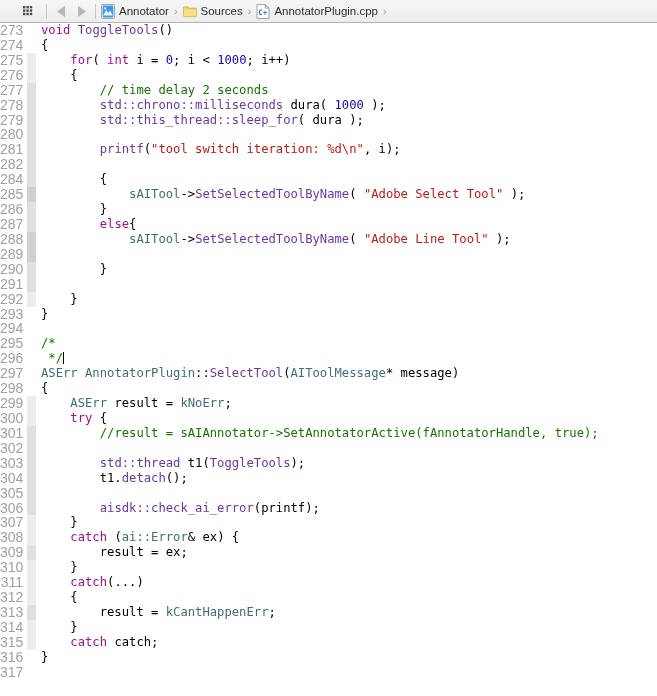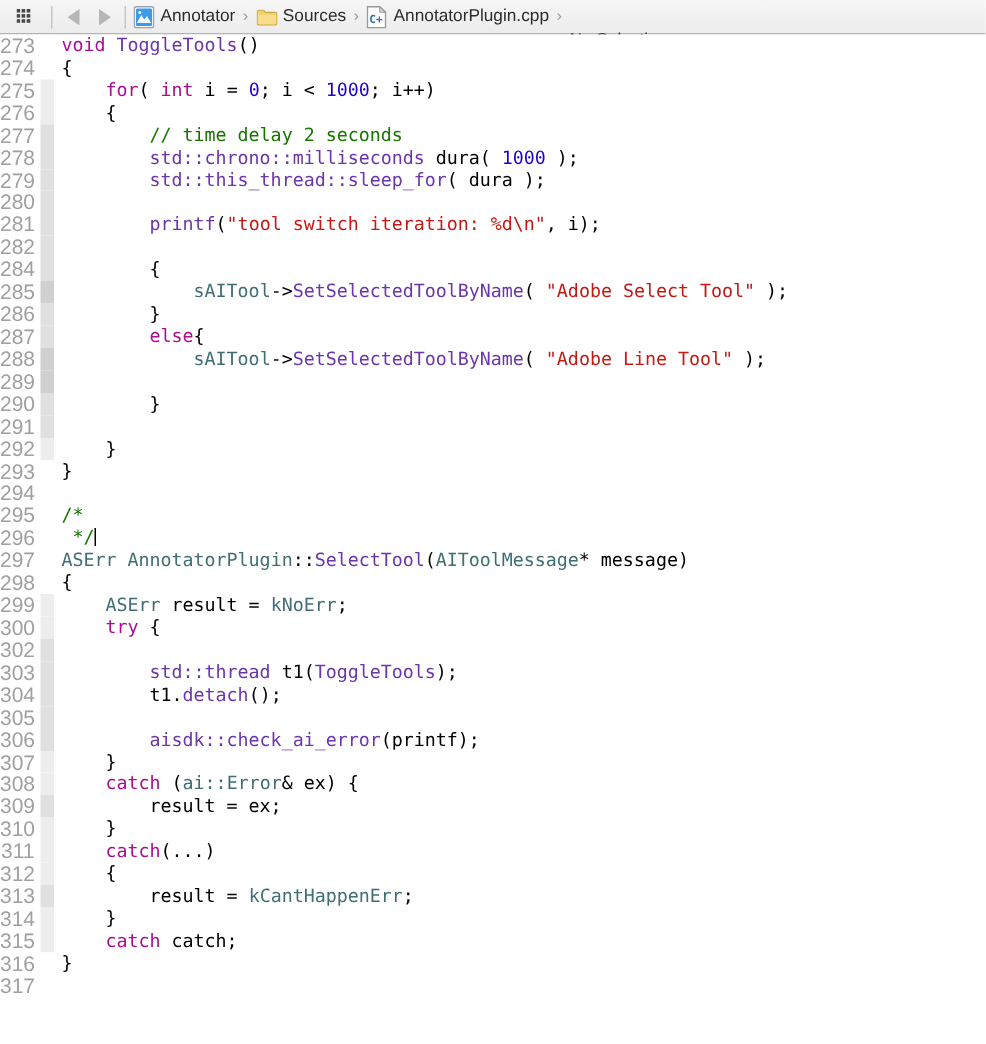--- a/index.html
+++ b/index.html
@@ -11,21 +11,21 @@
     -webkit-font-smoothing:antialiased;
   }
   #app{width:657px;height:696px;position:relative;display:flex;flex-direction:column;}
 
   
   .jumpbar{
     height:23px;min-height:23px;
     background:linear-gradient(to bottom,#f6f6f6 0%,#ececec 100%);
     border-bottom:1px solid #b4b4b4;
     display:flex;align-items:center;
-    padding:0 4px;
+    padding:0 16px;
     font-family:"Liberation Sans",sans-serif;
     font-size:11.5px;color:#2b2b2b;
     box-sizing:border-box;
   }
   .jb-grid{width:16px;height:16px;margin:0 5px 0 5px;display:flex;align-items:center;justify-content:center;}
   .jb-grid svg{display:block;}
   .jb-sep{width:1px;height:15px;background:#c6c6c6;margin:0 4px;}
   .jb-arrow{width:20px;height:16px;display:flex;align-items:center;justify-content:center;}
   .jb-arrow svg{display:block;}
   .crumb{display:flex;align-items:center;gap:4px;padding:0 1px;white-space:nowrap;}
@@ -179,20 +179,21 @@
         <div class="row"><div class="ln">291</div><div class="ribbon rb2"></div><div class="src"></div></div>
         <div class="row"><div class="ln">292</div><div class="ribbon rb1"></div><div class="src"><span class="p">    }</span></div></div>
         <div class="row"><div class="ln">293</div><div class="ribbon rb0"></div><div class="src"><span class="p">}</span></div></div>
         <div class="row"><div class="ln">294</div><div class="ribbon rb0"></div><div class="src"></div></div>
         <div class="row"><div class="ln">295</div><div class="ribbon rb0"></div><div class="src"><span class="c">/*</span></div></div>
         <div class="row"><div class="ln">296</div><div class="ribbon rb0"></div><div class="src"><span class="c"> */</span><span class="caret"></span></div></div>
         <div class="row"><div class="ln">297</div><div class="ribbon rb0"></div><div class="src"><span class="t">ASErr</span><span class="p"> </span><span class="t">AnnotatorPlugin</span><span class="p">::</span><span class="m">SelectTool</span><span class="p">(</span><span class="t">AIToolMessage</span><span class="p">* message)</span></div></div>
         <div class="row"><div class="ln">298</div><div class="ribbon rb0"></div><div class="src"><span class="p">{</span></div></div>
         <div class="row"><div class="ln">299</div><div class="ribbon rb1"></div><div class="src"><span class="p">    </span><span class="t">ASErr</span><span class="p"> result = </span><span class="t">kNoErr</span><span class="p">;</span></div></div>
         <div class="row"><div class="ln">300</div><div class="ribbon rb1"></div><div class="src"><span class="p">    </span><span class="k">try</span><span class="p"> {</span></div></div>
+        <div class="row"><div class="ln">301</div><div class="ribbon rb2"></div><div class="src"><span class="p">        </span><span class="c">//result = sAIAnnotator-&gt;SetAnnotatorActive(fAnnotatorHandle, true);</span></div></div>
         <div class="row"><div class="ln">302</div><div class="ribbon rb2"></div><div class="src"></div></div>
         <div class="row"><div class="ln">303</div><div class="ribbon rb2"></div><div class="src"><span class="p">        </span><span class="m">std::thread</span><span class="p"> t1(</span><span class="m">ToggleTools</span><span class="p">);</span></div></div>
         <div class="row"><div class="ln">304</div><div class="ribbon rb2"></div><div class="src"><span class="p">        t1.</span><span class="m">detach</span><span class="p">();</span></div></div>
         <div class="row"><div class="ln">305</div><div class="ribbon rb2"></div><div class="src"></div></div>
         <div class="row"><div class="ln">306</div><div class="ribbon rb2"></div><div class="src"><span class="p">        </span><span class="m">aisdk::check_ai_error</span><span class="p">(printf);</span></div></div>
         <div class="row"><div class="ln">307</div><div class="ribbon rb1"></div><div class="src"><span class="p">    }</span></div></div>
         <div class="row"><div class="ln">308</div><div class="ribbon rb1"></div><div class="src"><span class="p">    </span><span class="k">catch</span><span class="p"> (</span><span class="t">ai::Error</span><span class="p">&amp; ex) {</span></div></div>
         <div class="row"><div class="ln">309</div><div class="ribbon rb2"></div><div class="src"><span class="p">        result = ex;</span></div></div>
         <div class="row"><div class="ln">310</div><div class="ribbon rb1"></div><div class="src"><span class="p">    }</span></div></div>
         <div class="row"><div class="ln">311</div><div class="ribbon rb1"></div><div class="src"><span class="p">    </span><span class="k">catch</span><span class="p">(...)</span></div></div>

